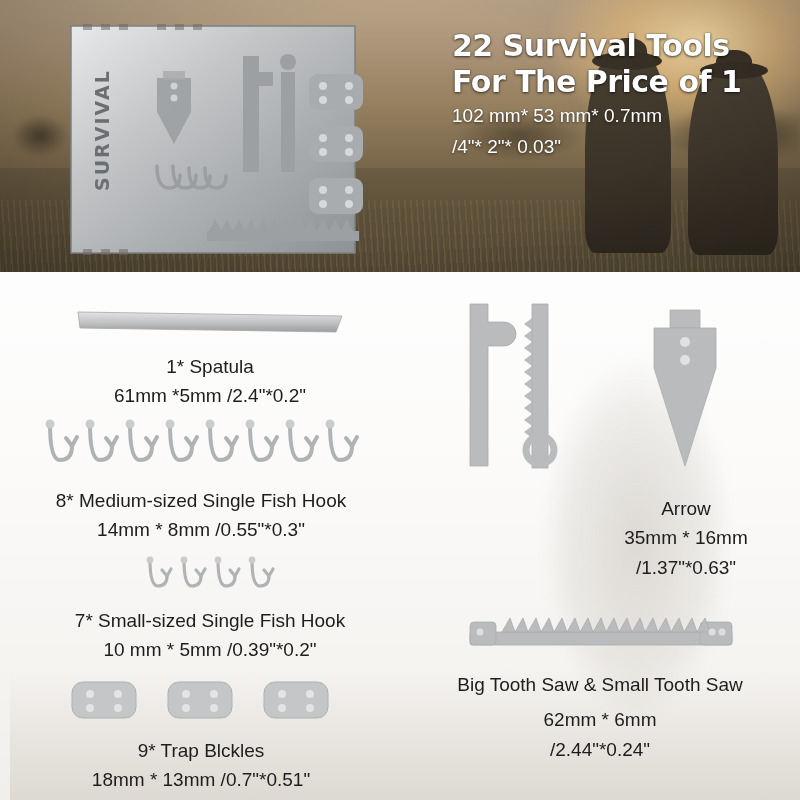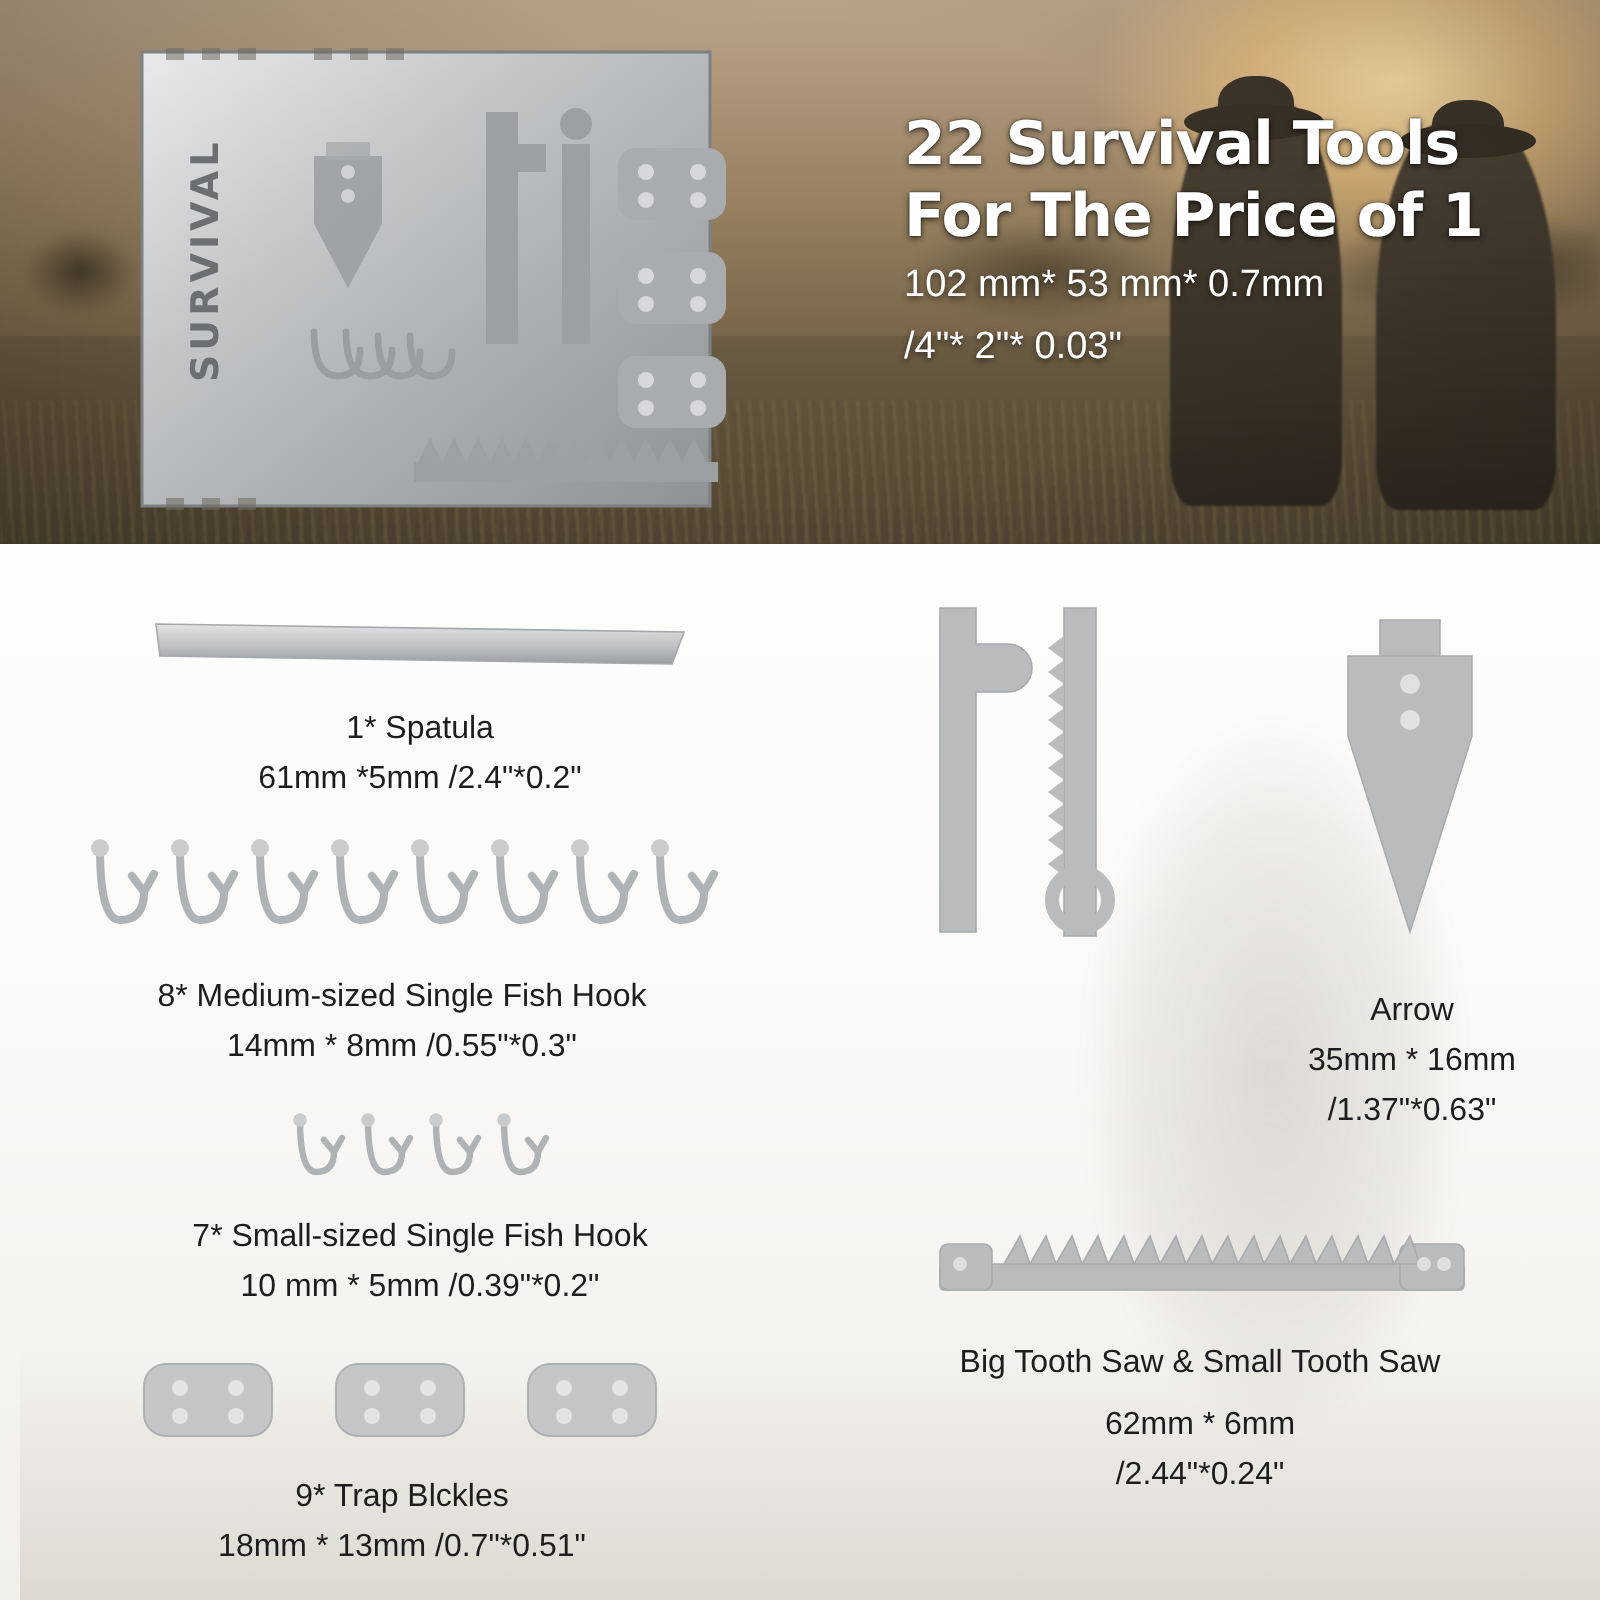--- a/index.html
+++ b/index.html
@@ -95,21 +95,21 @@
   .tool-card {
     position: absolute;
     left: 57px; top: 16px;
     width: 312px; height: 247px;
   }
   .tool-card svg { display:block; width:100%; height:100%; }
 
   
   .hero-text {
     position: absolute;
-    left: 452px; top: 55px;
+    left: 452px; top: 28px;
     width: 336px;
     text-align: left;
   }
   .headline {
     font-family: "DejaVu Sans", sans-serif;
     font-weight: bold;
     font-size: 30px;
     letter-spacing: -0.5px;
     line-height: 1.2;
     color: #ffffff;
@@ -152,21 +152,21 @@
     position: absolute;
     left: 10px; bottom: 0;
     width: 800px; height: 130px;
     background: linear-gradient(to top, rgba(150,140,120,0.22), rgba(150,140,120,0));
   }
 
   .item { position: absolute; }
   .caption {
     text-align: center;
     color: #1d1d1d;
-    font-size: 16px;
+    font-size: 19px;
     line-height: 1.55;
     font-family: "Liberation Sans", sans-serif;
     white-space: nowrap;
   }
   .caption .line2 { display: block; }
 </style>
 </head>
 <body>
 
 <div id="page">
@@ -412,21 +412,21 @@
           <path d="M120,6 h16 v164 h-16 z"></path>
           <circle cx="128" cy="152" r="14" fill="none" stroke="#b9bbbd" stroke-width="7"></circle>
         </g>
 
         <g fill="#b9bbbd">
           <path d="M120,20 l-8,6 l8,6 l-8,6 l8,6 l-8,6 l8,6 l-8,6 l8,6 l-8,6 l8,6 l-8,6 l8,6 l-8,6 l8,6 l-8,6 l8,6 l-8,6 l8,6 l-8,6 l8,6 z"></path>
         </g>
       </svg>
     </div>
 
-    <div class="item" style="left:636px; top:26px; width:140px;">
+    <div class="item" style="left:616px; top:26px; width:140px;">
       <svg width="140" height="190" viewBox="0 0 140 190" style="display:block; margin:0 auto;">
         <g fill="#b9bbbd" stroke="#a9acae" stroke-width="0.8">
           <path d="M54,12 h30 v18 h-30 z"></path>
           <path d="M38,30 h62 v40 L69,168 L38,70 Z"></path>
         </g>
         <g fill="#e0e1e2">
           <circle cx="69" cy="44" r="5"></circle>
           <circle cx="69" cy="62" r="5"></circle>
         </g>
       </svg>

